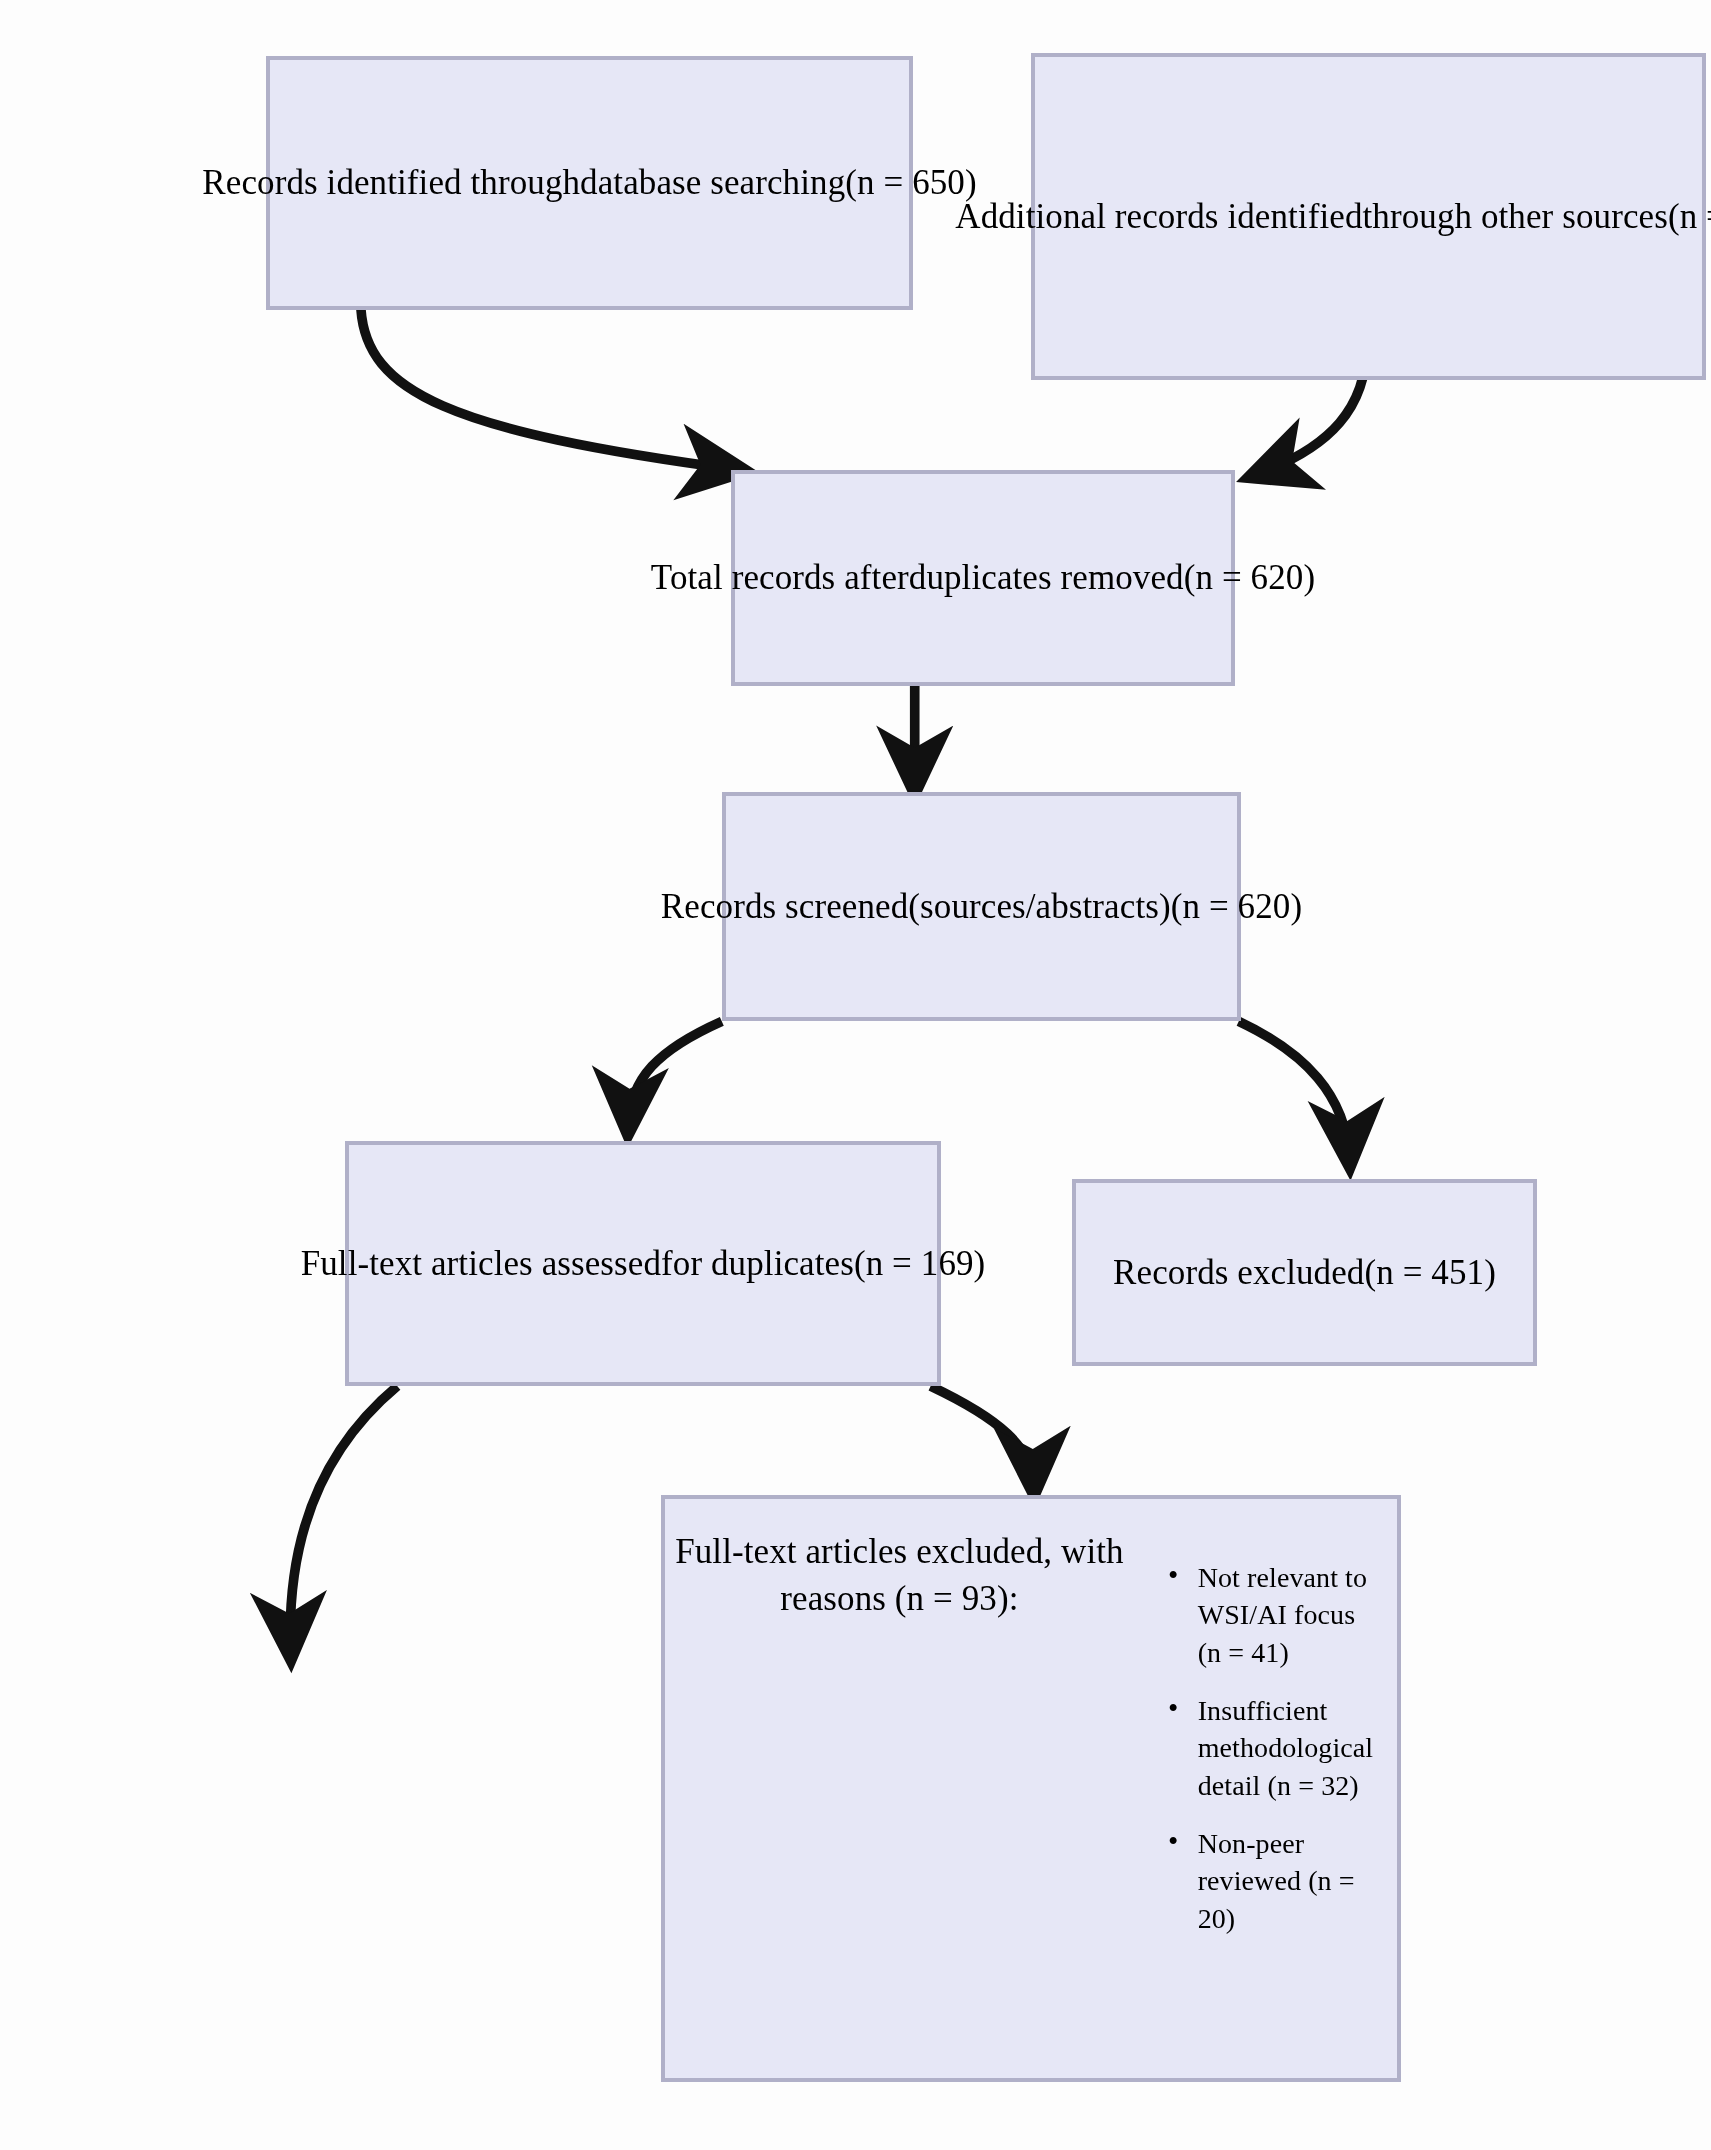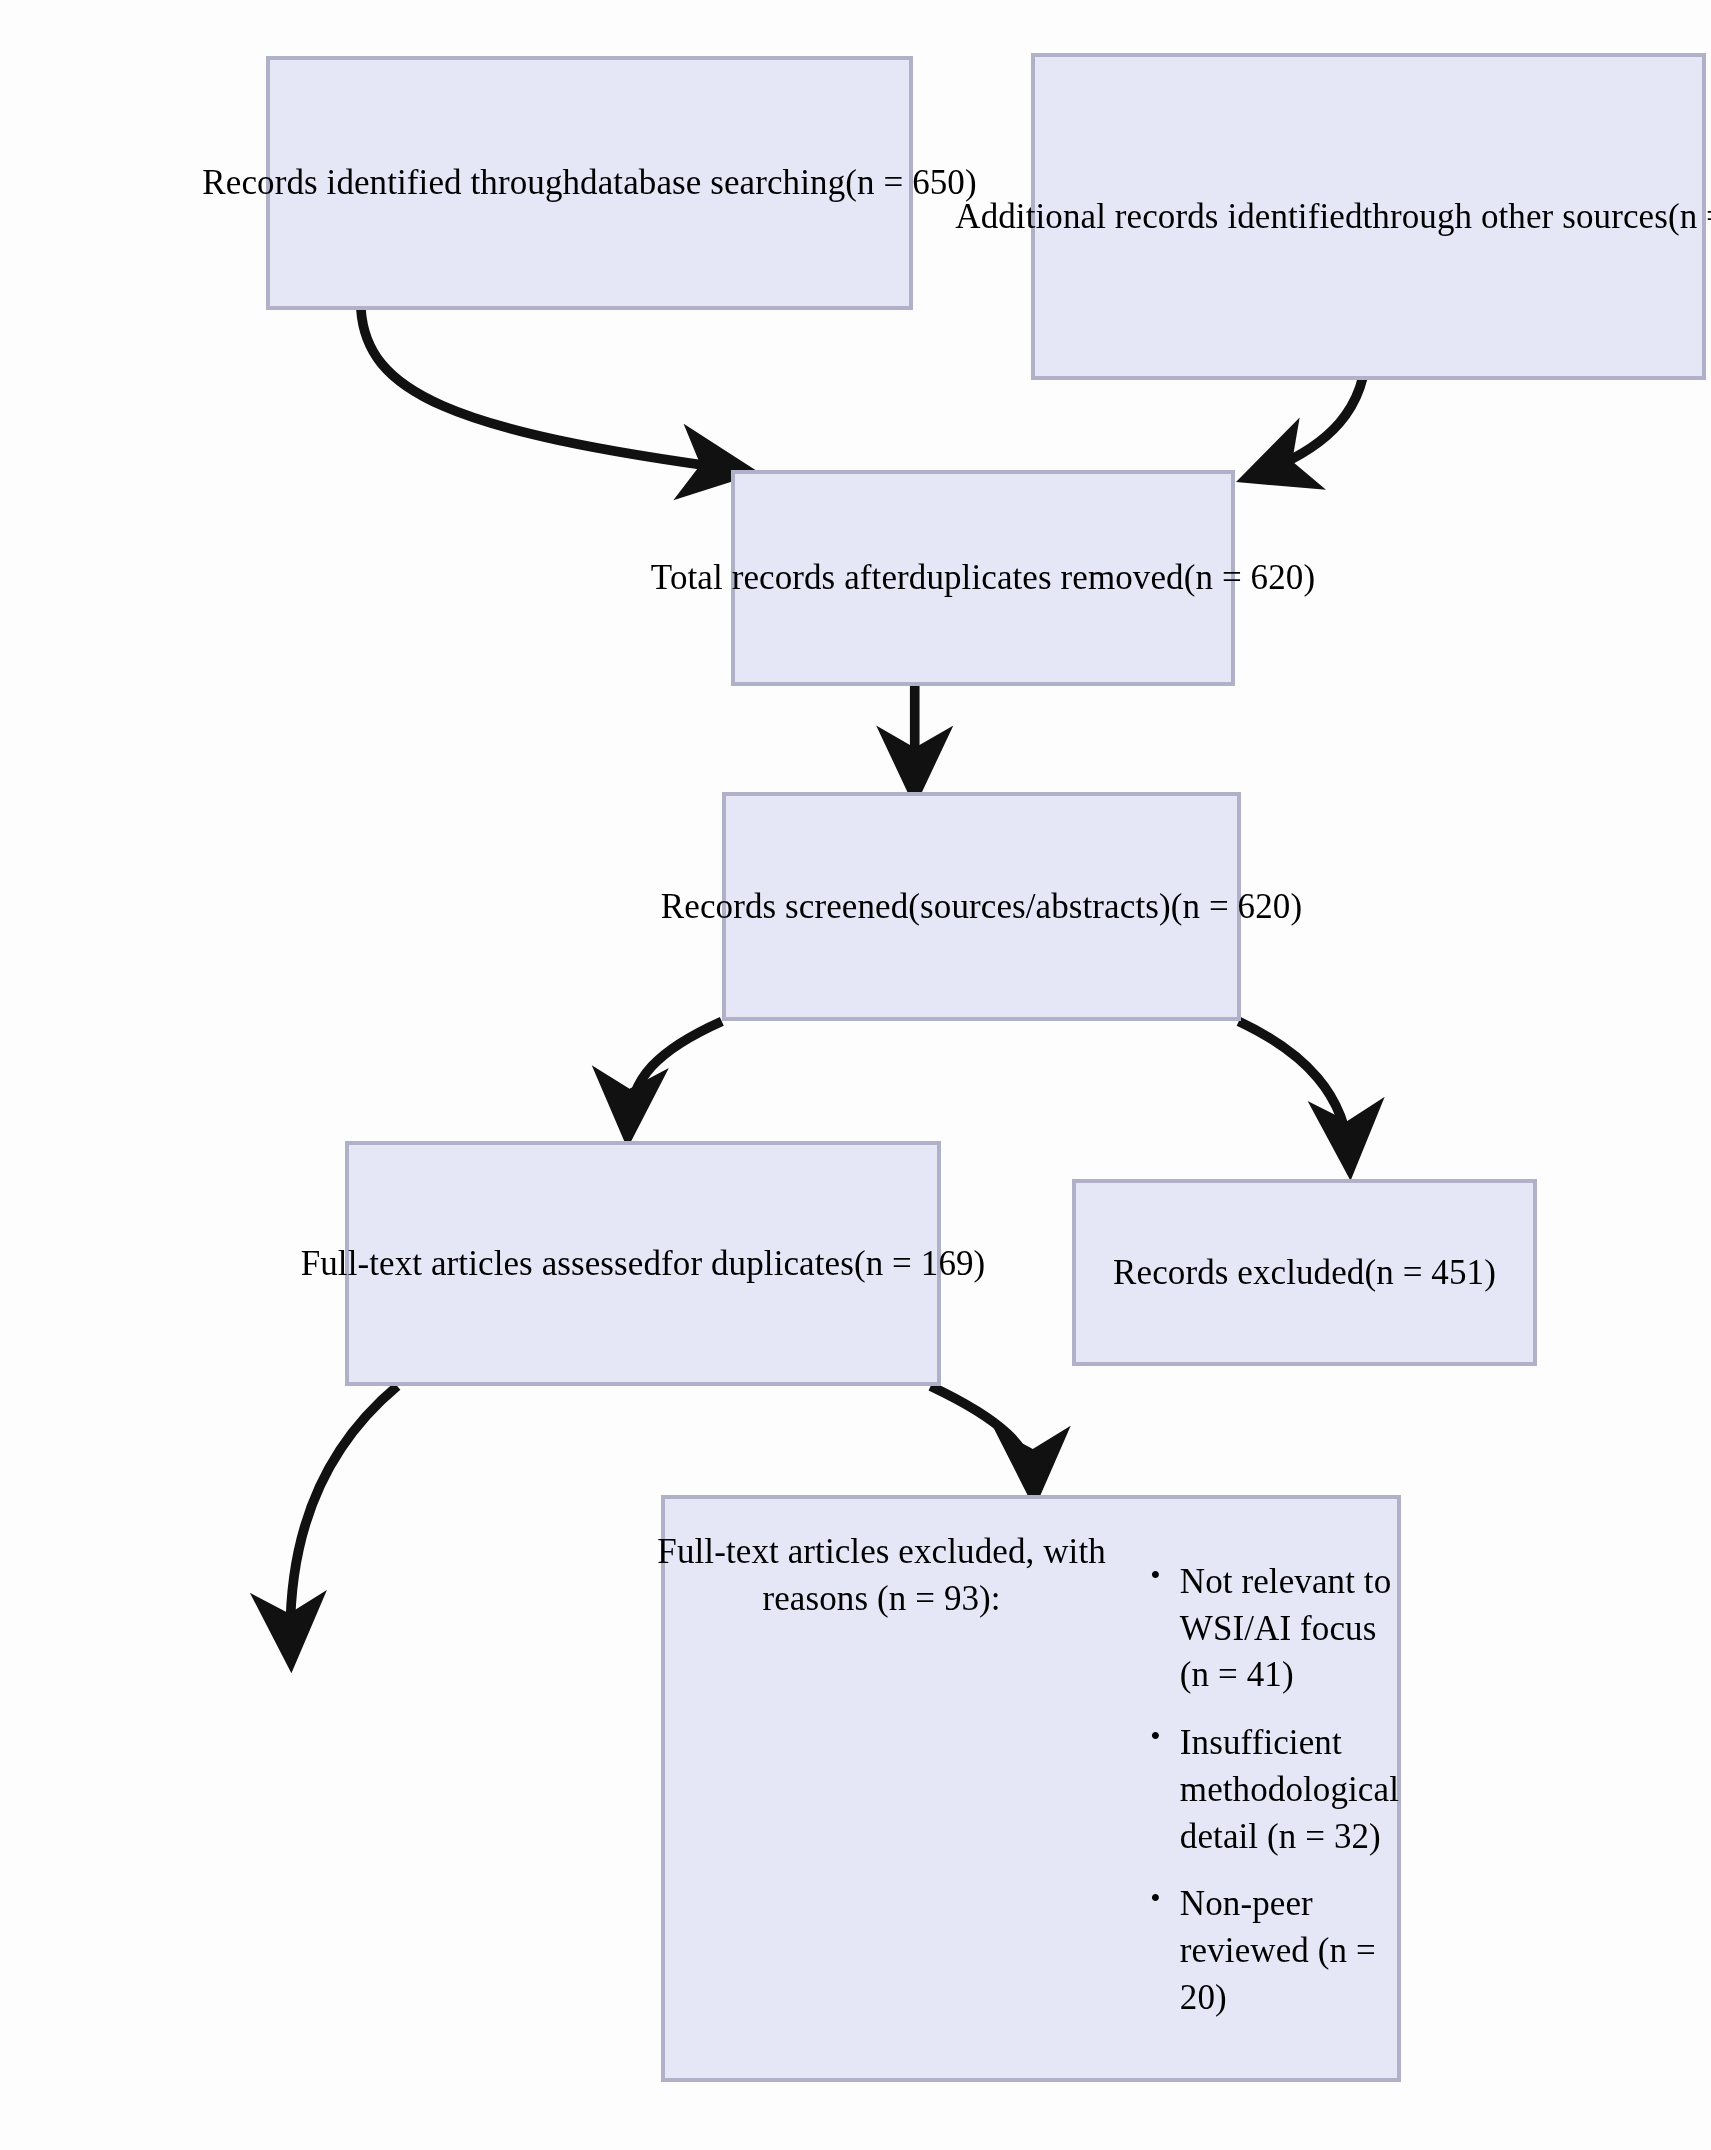--- a/index.html
+++ b/index.html
@@ -52,21 +52,21 @@
     line-height: 1.34;
   }
   .excl-list {
     margin: 54px 0 0 0;
     padding: 0 5.7px 0 42px;
     list-style: none;
     text-align: left;
   }
   .excl-list li {
     position: relative;
-    font-size: 35px;
+    font-size: 28px;
     line-height: 1.34;
     margin-bottom: 20.4px;
     padding-left: 32px;
   }
   .excl-list li:last-child { margin-bottom: 0; }
   .excl-list li::before {
     content: "\2022";
     position: absolute;
     left: 2.3px;
     top: -2.3px;

